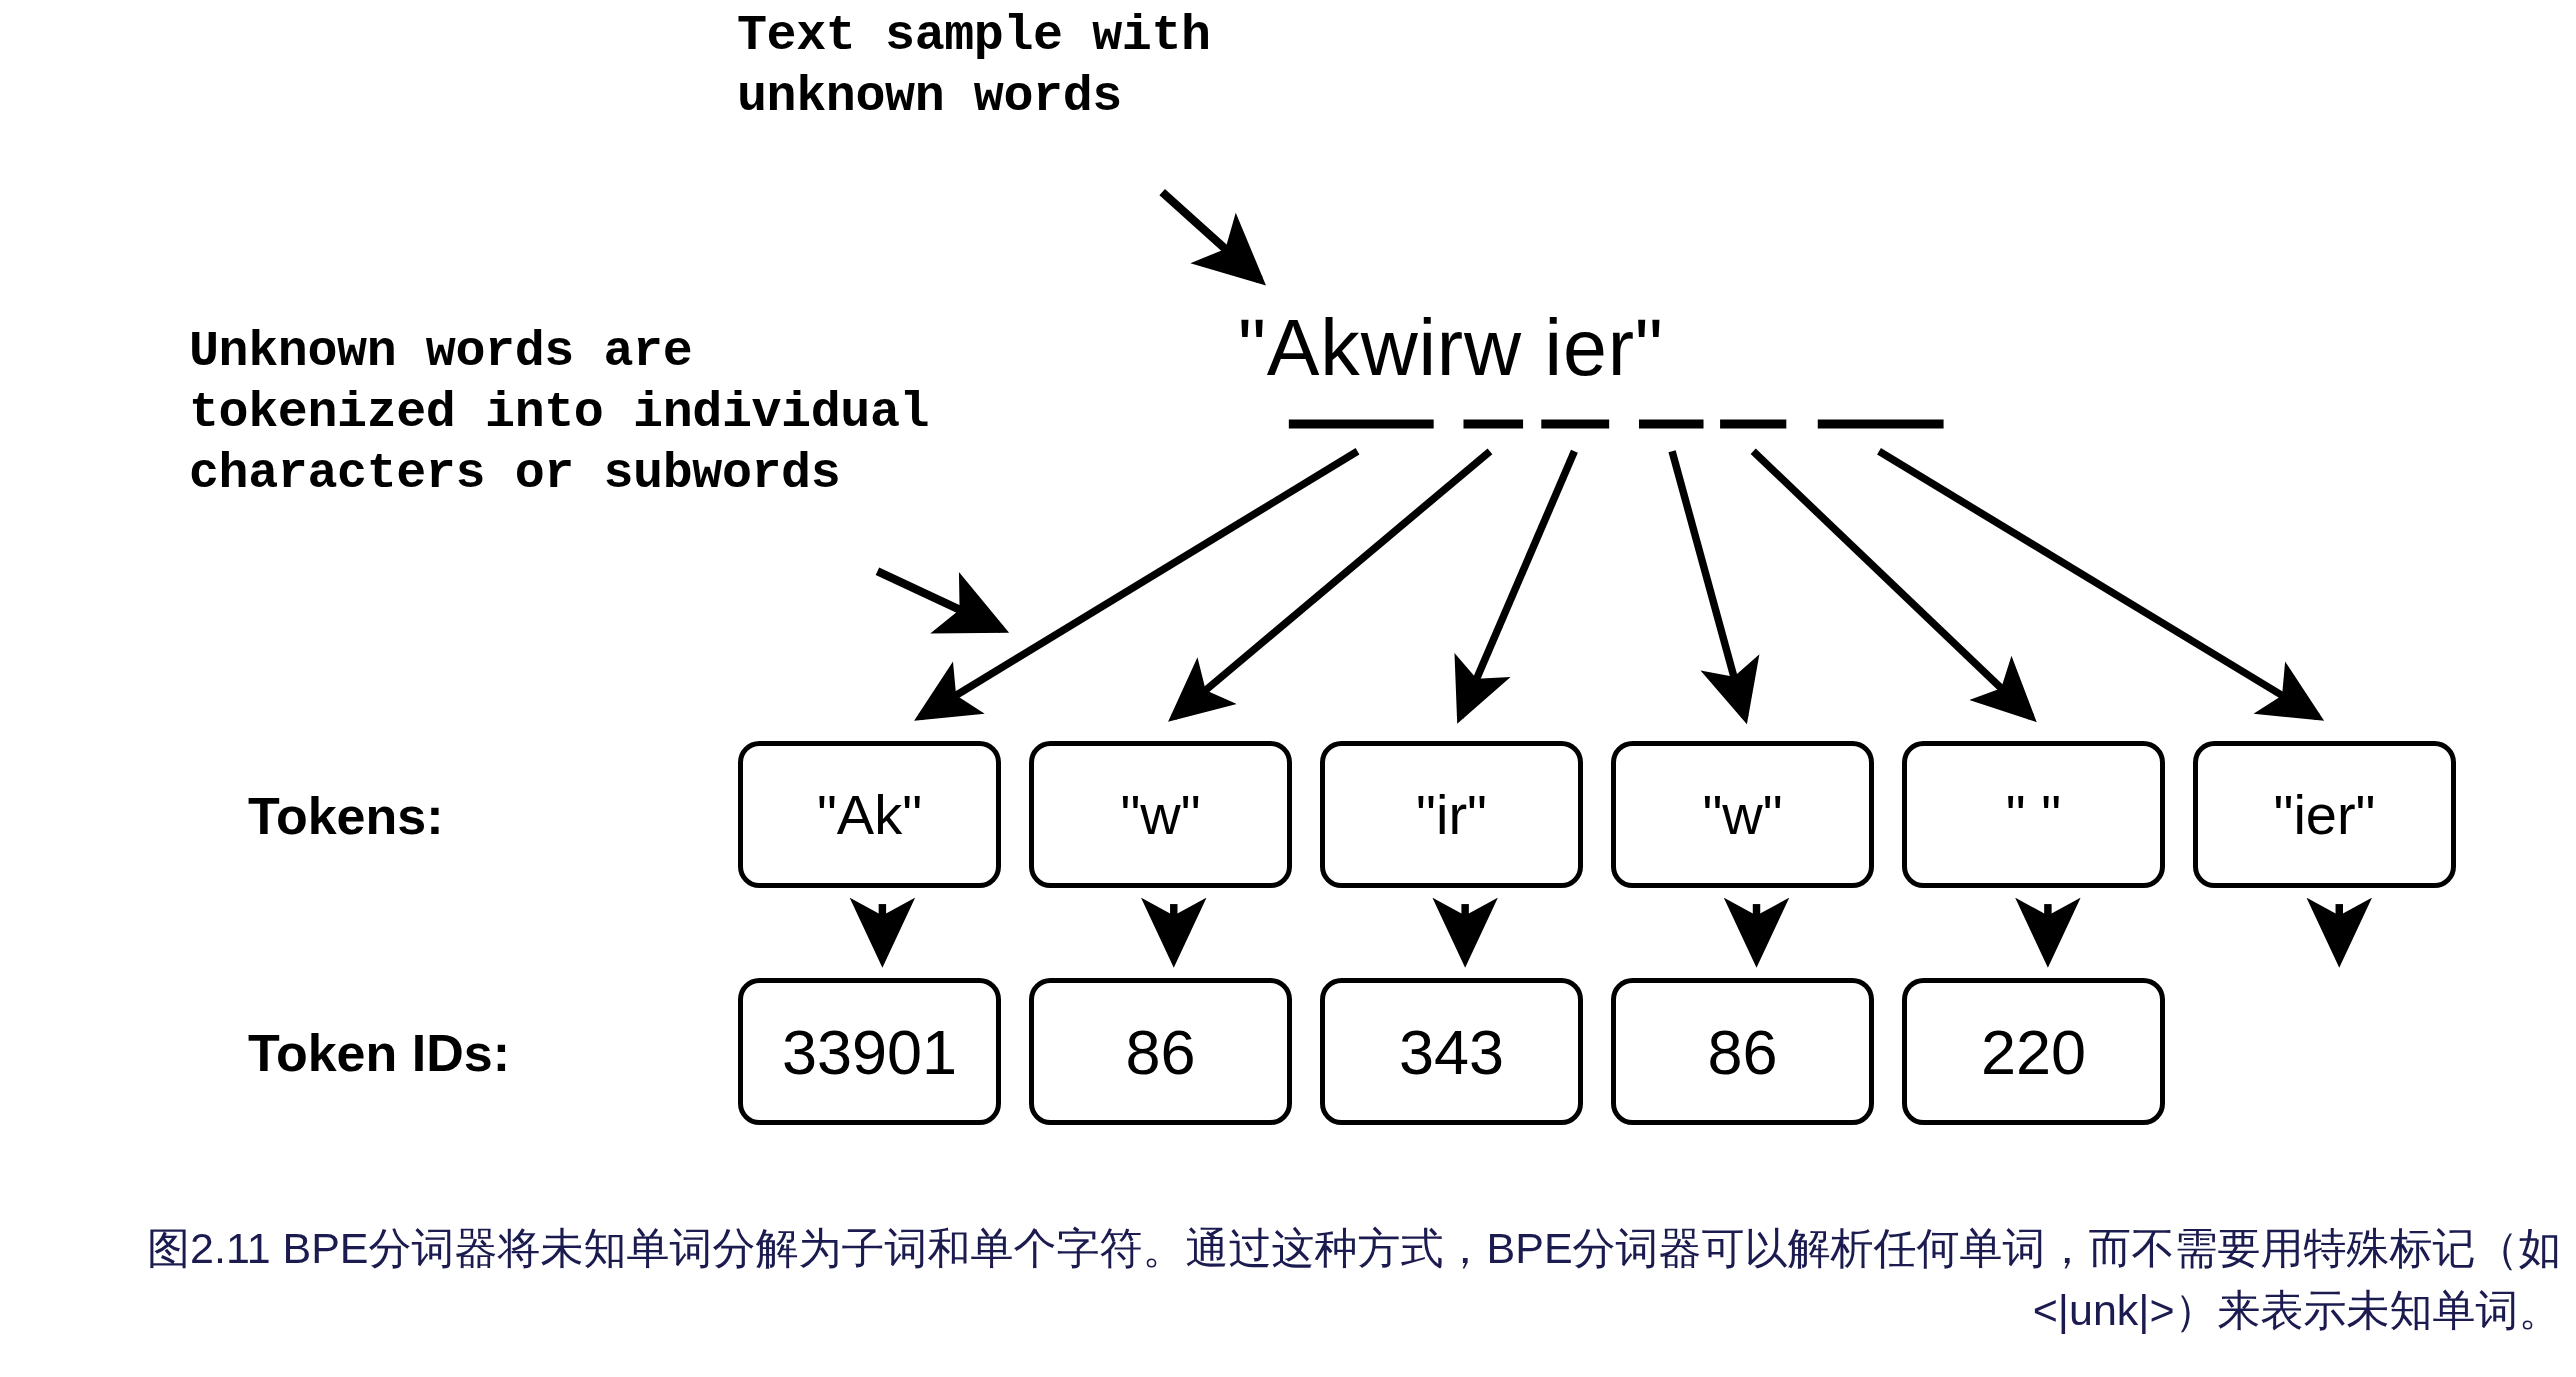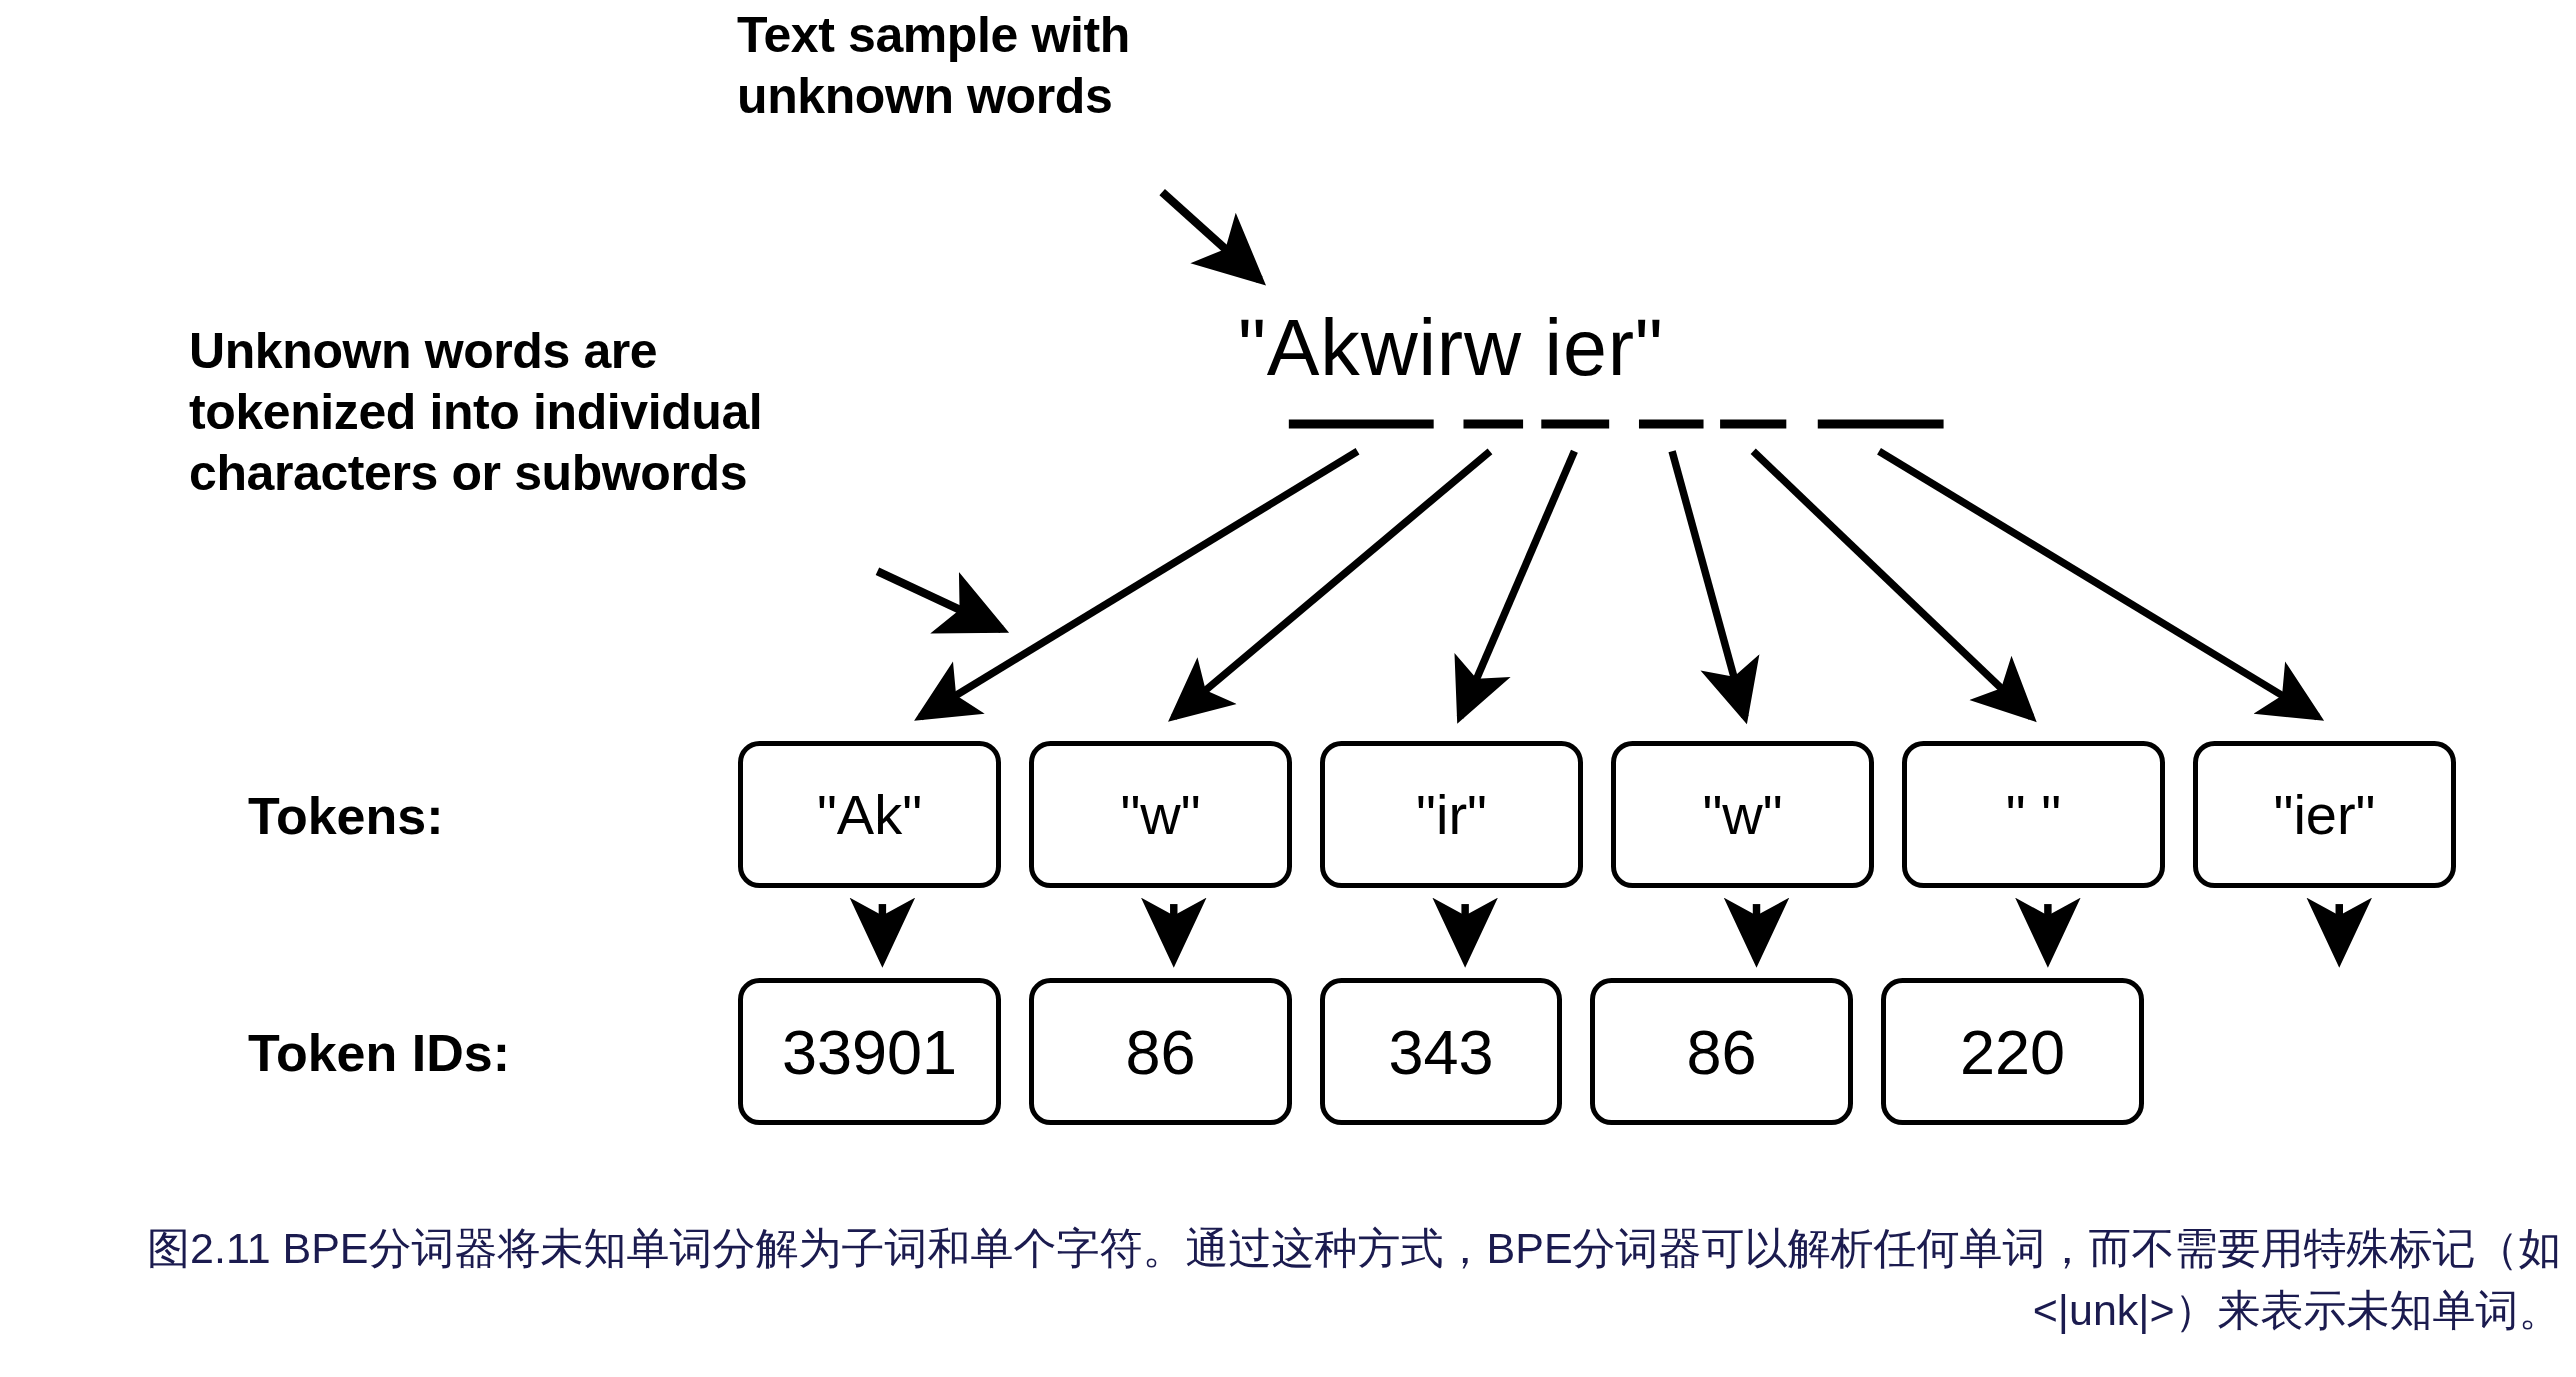--- a/index.html
+++ b/index.html
@@ -32,21 +32,21 @@
     left: 0;
     top: 0;
     width: 2576px;
     height: 1184px;
     pointer-events: none;
   }
 
   
   .annot {
     position: absolute;
-    font-family: Liberation Sans, sans-serif;
+    font-family: Liberation Mono, monospace;
     font-weight: bold;
     font-stretch: condensed;
     color: #000000;
     line-height: 1.22;
     letter-spacing: -0.4px;
     white-space: pre-line;
   }
   #annot-top {
     left: 737px;
     top: 5px;
@@ -216,21 +216,21 @@
     <div class="cell token" style="width:263px;"><span>" "</span></div>
     <div style="width:28px;"></div>
     <div class="cell token" style="width:263px;"><span>"ier"</span></div>
   </div>
 
   <div class="box-row" id="token-ids-row">
     <div class="cell tokenid" style="width:263px;"><span>33901</span></div>
     <div style="width:28px;"></div>
     <div class="cell tokenid" style="width:263px;"><span>86</span></div>
     <div style="width:28px;"></div>
-    <div class="cell tokenid" style="width:242px;"><span>343</span></div>
+    <div class="cell tokenid" style="width:263px;"><span>343</span></div>
     <div style="width:28px;"></div>
     <div class="cell tokenid" style="width:263px;"><span>86</span></div>
     <div style="width:28px;"></div>
     <div class="cell tokenid" style="width:263px;"><span>220</span></div>
     <div style="width:28px;"></div>
   </div>
 
 </div>
 
 <div id="caption">图2.11 BPE分词器将未知单词分解为子词和单个字符。通过这种方式，BPE分词器可以解析任何单词，而不需要用特殊标记（如 &lt;|unk|&gt;）来表示未知单词。</div>

